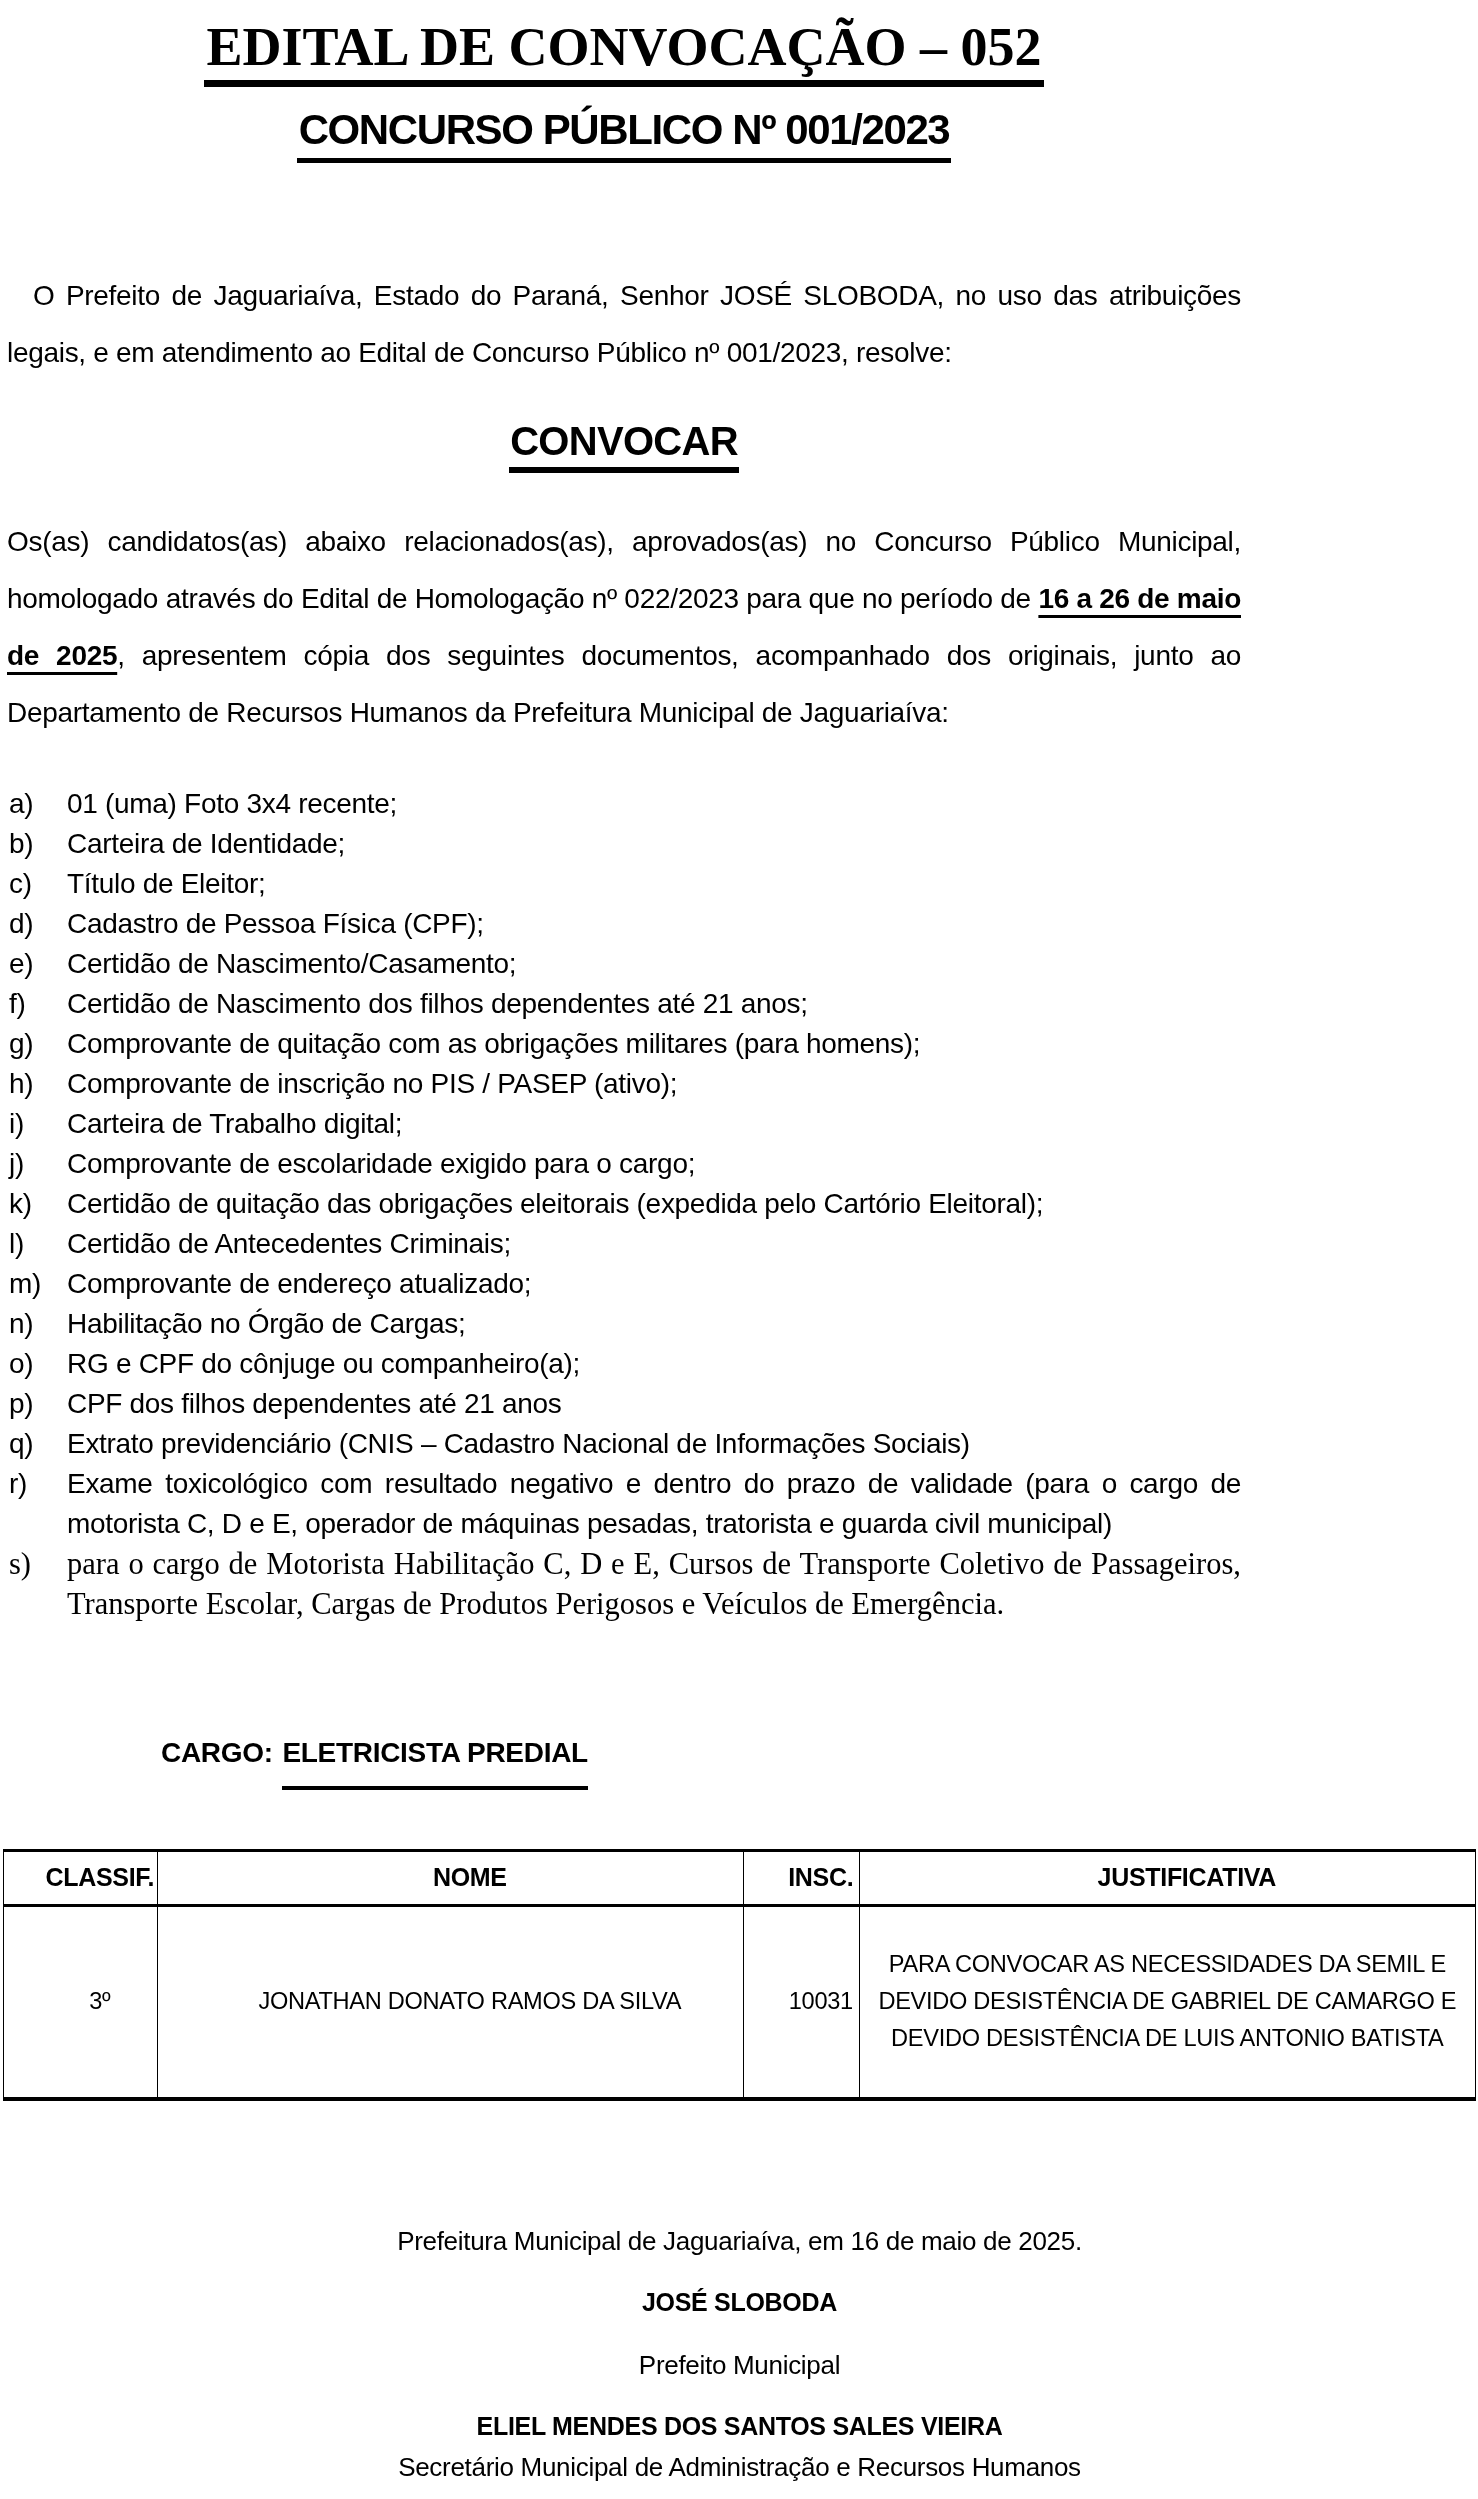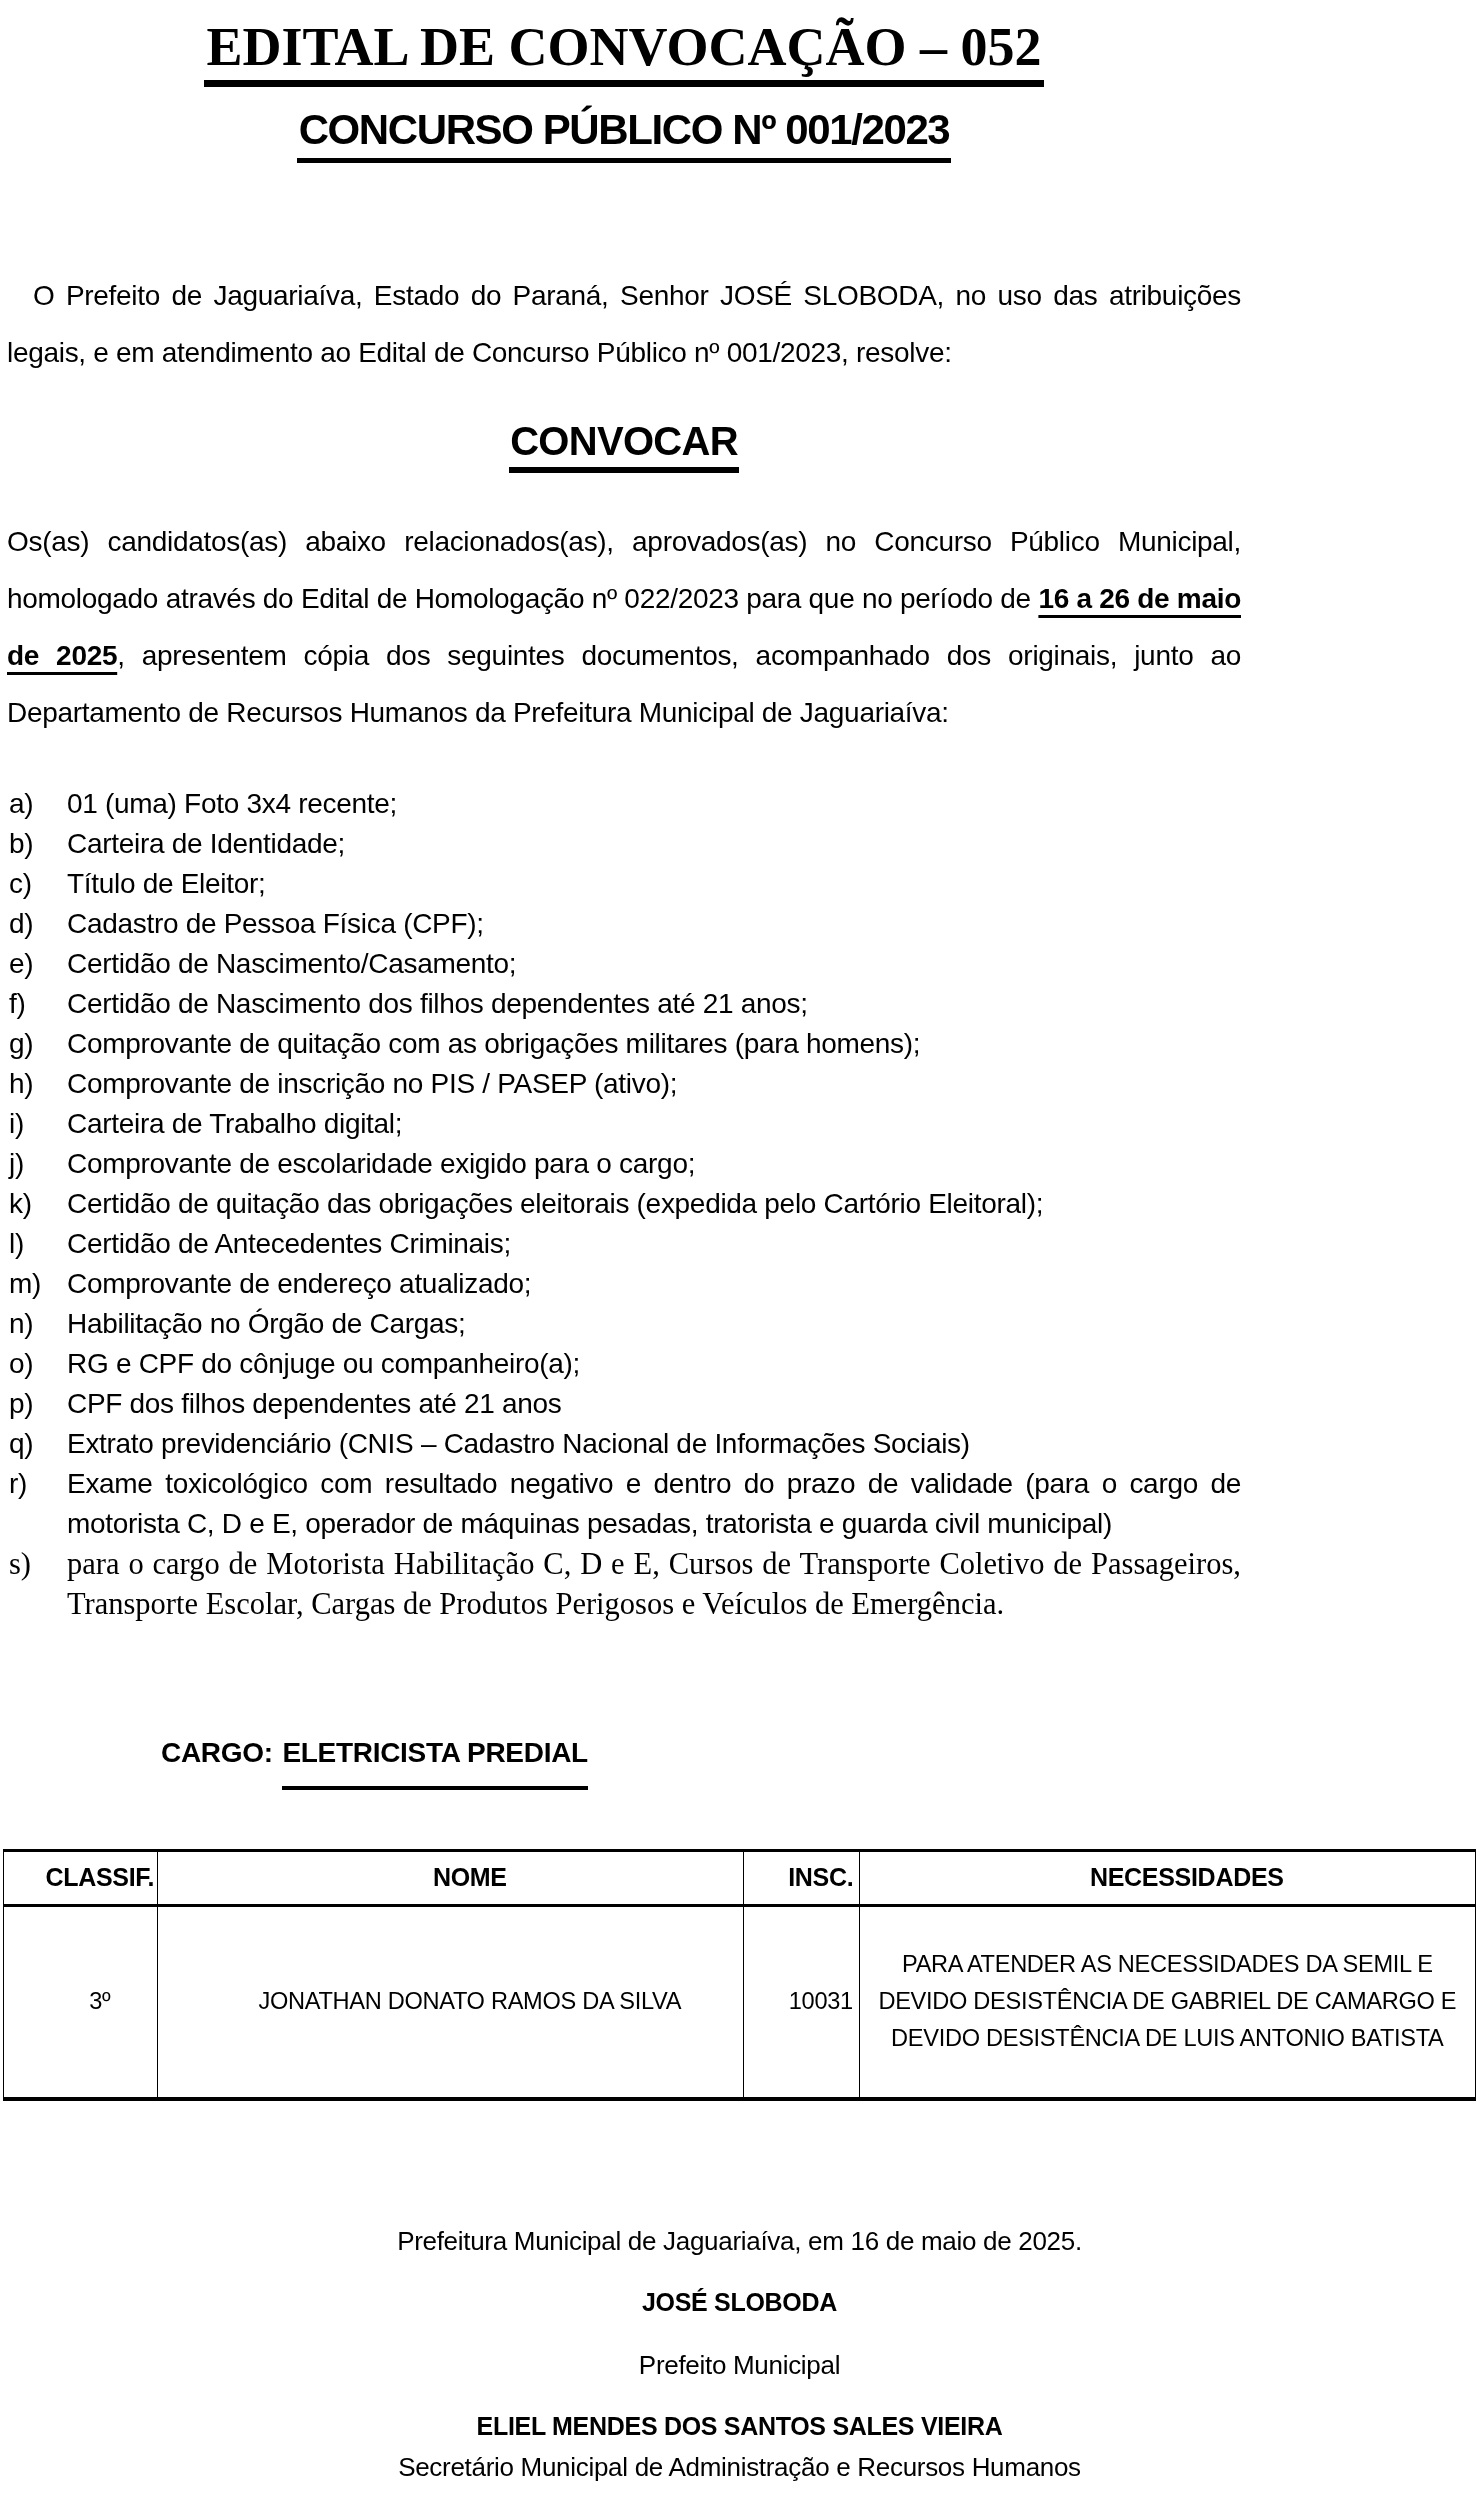--- a/index.html
+++ b/index.html
@@ -202,29 +202,29 @@
         <col class="c1">
           <col class="c2">
           <col class="c3">
           <col class="c4">
       </colgroup>
       <thead>
         <tr>
           <th>CLASSIF.</th>
           <th>NOME</th>
           <th>INSC.</th>
-          <th>NECESSIDADES</th>
+          <th>JUSTIFICATIVA</th>
         </tr>
       </thead>
       <tbody>
         <tr>
           <td>3º</td>
           <td>JONATHAN DONATO RAMOS DA SILVA</td>
           <td>10031</td>
-          <td class="justif">PARA ATENDER AS NECESSIDADES DA SEMIL E DEVIDO DESISTÊNCIA DE GABRIEL DE CAMARGO E DEVIDO DESISTÊNCIA DE LUIS ANTONIO BATISTA</td>
+          <td class="justif">PARA CONVOCAR AS NECESSIDADES DA SEMIL E DEVIDO DESISTÊNCIA DE GABRIEL DE CAMARGO E DEVIDO DESISTÊNCIA DE LUIS ANTONIO BATISTA</td>
         </tr>
       </tbody>
     </table>
 
     <div class="footer">
       <div class="f-date">Prefeitura Municipal de Jaguariaíva, em 16 de maio de 2025.</div>
       <div class="f-mayor-name">JOSÉ SLOBODA</div>
       <div class="f-mayor-title">Prefeito Municipal</div>
       <div class="f-secretary-name">ELIEL MENDES DOS SANTOS SALES VIEIRA</div>
       <div class="f-secretary-title">Secretário Municipal de Administração e Recursos Humanos</div>

